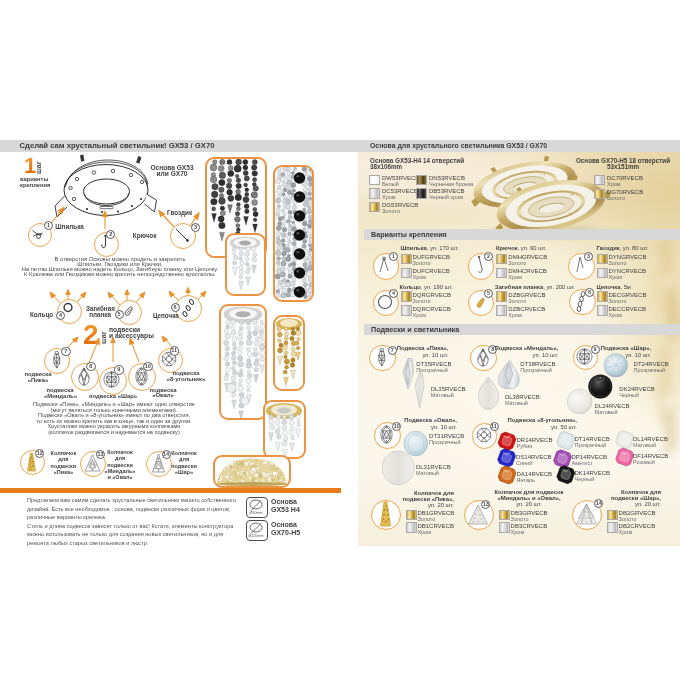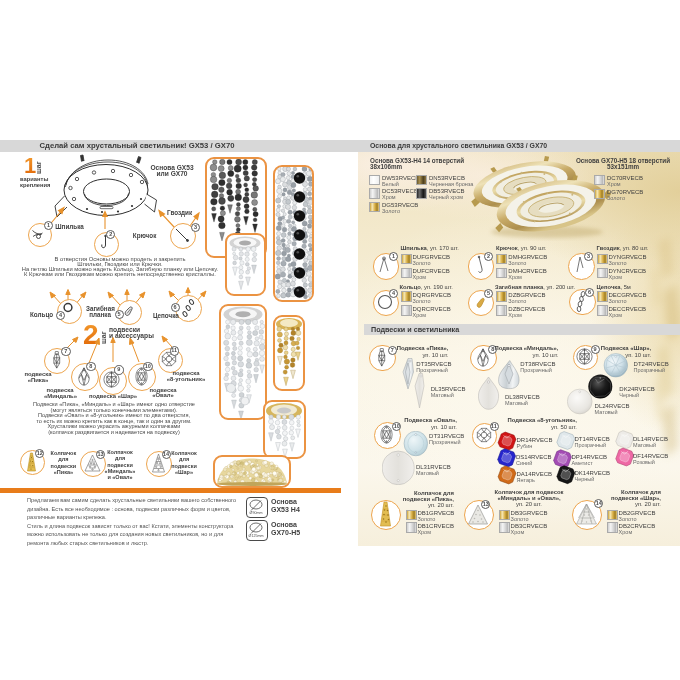--- a/index.html
+++ b/index.html
@@ -1,20 +1,20 @@
 <!DOCTYPE html>
 <html><head>
 <meta charset="utf-8">
 <style>
 html,body{margin:0;padding:0;}
 body{width:680px;height:680px;background:#fff;font-family:"Liberation Sans",sans-serif;overflow:hidden;}
 #page{position:relative;width:680px;height:680px;background:#fff;}
 .abs{position:absolute;}
 #topbar{left:0;top:140px;width:680px;height:12px;background:#d8d8d8;}
-#lefttitle{left:19.5px;top:141.3px;font-size:7.7px;font-weight:bold;color:#3a3a3a;margin-left:20px;}
+#lefttitle{left:19.5px;top:141.3px;font-size:7.7px;font-weight:bold;color:#3a3a3a;}
 #righttitle{left:370px;top:141.5px;font-size:6.9px;font-weight:bold;color:#3a3a3a;}
 #rightbg{left:358px;top:152px;width:322px;height:394px;
  background:
  radial-gradient(ellipse 130px 45px at 40% 6%, rgba(250,238,224,.8) 0%, rgba(250,238,224,0) 100%),
  radial-gradient(ellipse 120px 50px at 8% 3%, rgba(251,240,230,.9) 0%, rgba(251,240,230,0) 100%),
  radial-gradient(ellipse 180px 90px at 100% 10%, rgba(225,205,150,.9) 0%, rgba(225,205,150,0) 100%),
  radial-gradient(ellipse 90px 120px at 100% 42%, rgba(232,214,164,.8) 0%, rgba(232,214,164,0) 100%),
  radial-gradient(ellipse 220px 160px at 50% 55%, rgba(253,249,238,.75) 0%, rgba(253,249,238,0) 100%),
  linear-gradient(180deg,#efe3c0 0%,#f5ecd2 30%,#faf5e6 55%,#fbf7ec 80%,#f6efdc 100%);}
 .gbar{background:#d8d8d8;height:11px;}
@@ -422,20 +422,23 @@
       <div class="abs code" style="left:71px;top:22.5px;">DN53RVECB<i>Черненая бронза</i></div>
     <div class="abs sw swb" style="left:58px;top:36px;"></div>
       <div class="abs code" style="left:71px;top:36px;">DB53RVECB<i>Черный хром</i></div>
 
     <div class="abs bt ct" style="left:217px;top:5.5px;width:96px;white-space:nowrap;font-size:6.3px;line-height:6.1px;">Основа GX70-H5 18 отверстий<br>53x151mm</div>
     <div class="abs sw swc" style="left:236px;top:22.5px;"></div>
       <div class="abs code" style="left:249px;top:22.5px;">DC70RVECB<i>Хром</i></div>
     <div class="abs sw swg" style="left:236px;top:36.5px;"></div>
       <div class="abs code" style="left:249px;top:36.5px;">DG70RVECB<i>Золото</i></div>
 
+    <div class="abs gbar" style="left:6px;top:76.5px;width:316px;">
+        <span>Варианты крепления</span>
+      </div>
 
     <div class="abs bt" style="left:42.5px;top:92.8px;font-size:5.8px;">Шпилька<span style="font-weight:normal;">, уп. 170 шт.</span></div>
     <div class="abs ocirc" style="left:14.6px;top:100.9px;width:24.8px;height:24.8px;"></div>
     <svg class="abs" style="left:18px;top:104px;" width="18" height="18" viewBox="0 0 18 18">
         <g stroke="#555" fill="none" stroke-width="0.8">
           <path d="M8 2 L4 16 M8 2 L12 15"></path>
           <circle cx="8" cy="2.5" r="1.5"></circle>
         </g>
       </svg>
     <div class="abs num" style="left:31px;top:100px;width:7px;height:7px;font-size:5.5px;line-height:7px;">1</div>

